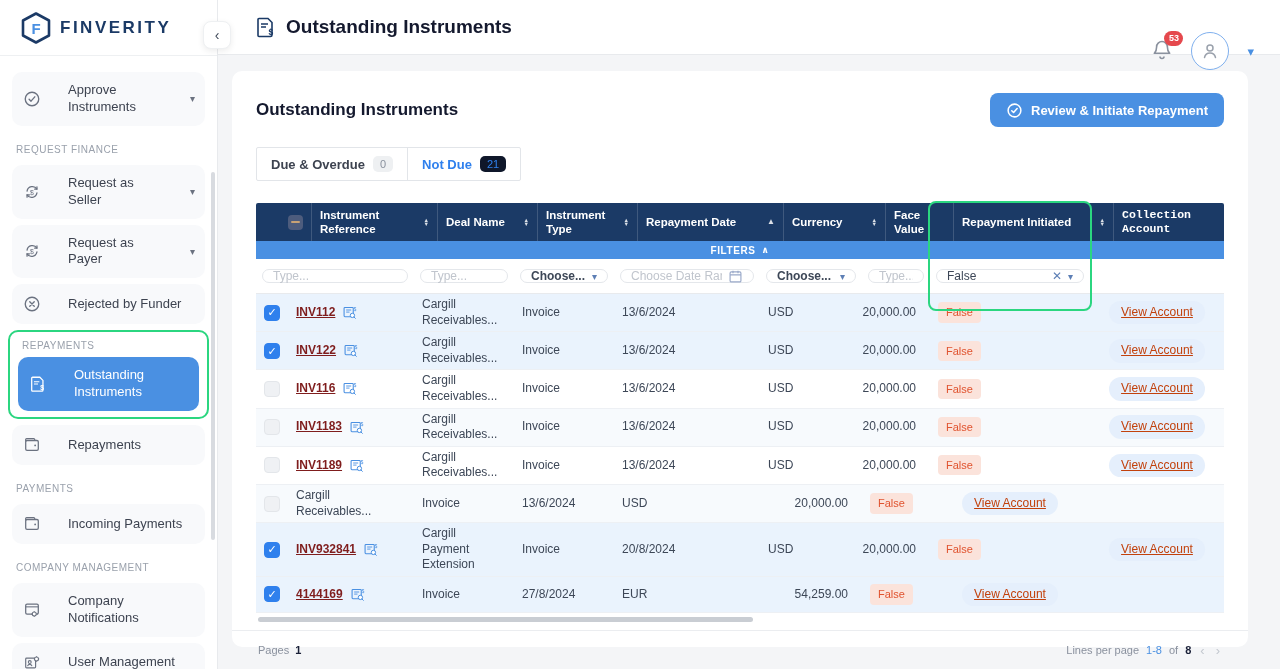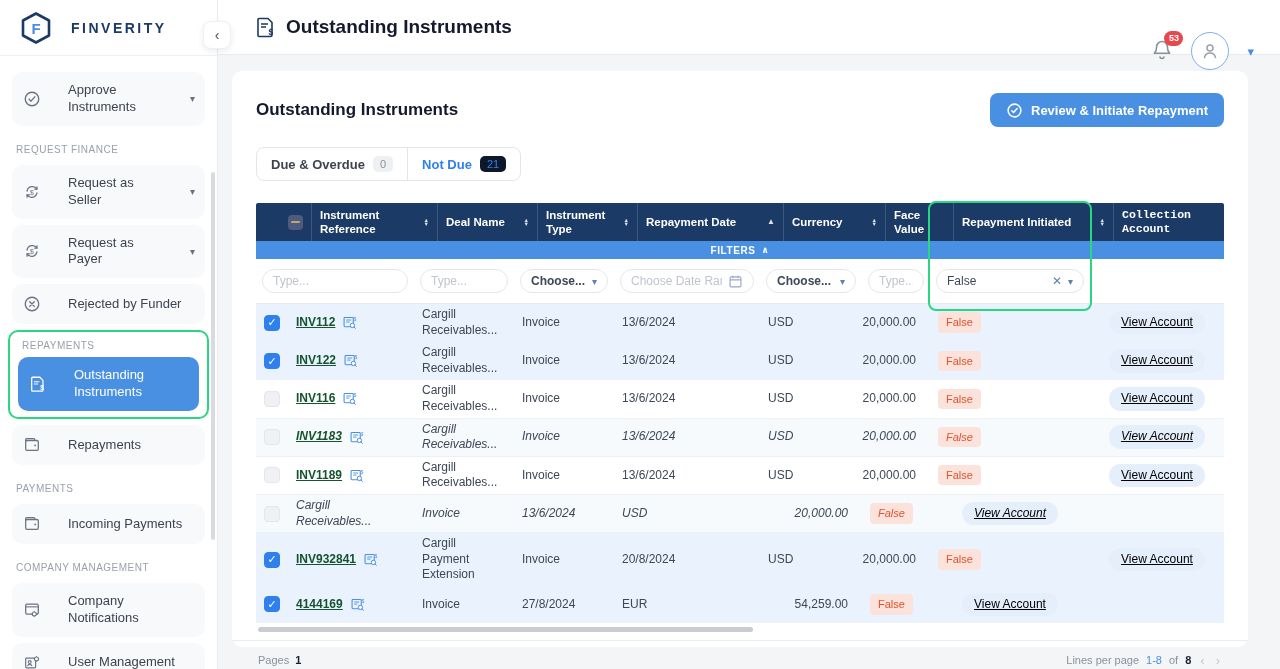--- a/index.html
+++ b/index.html
@@ -3,21 +3,21 @@
 <meta charset="utf-8">
 <style>
   * { margin:0; padding:0; box-sizing:border-box; }
   html,body { width:1280px; height:669px; overflow:hidden; }
   body { font-family:"Liberation Sans","DejaVu Sans",sans-serif; background:#F4F5F7; color:#1A2038; }
   .app { display:flex; width:1280px; height:669px; }
 
   
   .sidebar { width:218px; background:#fff; border-right:1px solid #E8EAED; position:relative; flex-shrink:0; }
   .logo-row { height:56px; display:flex; align-items:center; gap:8px; padding:0 0 0 20px; border-bottom:1px solid #EEF0F2; }
-  .logo-row .brand { font-size:14px; font-weight:bold; letter-spacing:2.5px; color:#1B3A66;margin-left:11px; }
+  .logo-row .brand { font-size:17px; font-weight:bold; letter-spacing:2.5px; color:#1B3A66; }
   .collapse-btn { position:absolute; top:21px; right:-14px; width:28px; height:28px; background:#fff; border:1px solid #EEF0F2; border-radius:8px; box-shadow:0 2px 6px rgba(0,0,0,.08); color:#3D4757; font-size:14px; display:flex; align-items:center; justify-content:center; cursor:pointer; z-index:5; }
   .nav { padding:10px 0 0; }
   .section-label { font-size:10px; letter-spacing:.5px; color:#9AA1AC; padding:12px 16px 4px; text-transform:uppercase; }
   .side-item { display:flex; align-items:center; gap:26px; margin:6px 12px; padding:10px 10px; border-radius:10px; background:#F8F9FB; font-size:13px; color:#3D4350; cursor:pointer; }
   .side-item .ic { width:20px; height:20px; flex-shrink:0; color:#6B7280; display:flex; align-items:center; justify-content:center; }
   .side-item .lbl { flex:1; line-height:1.3; }
   .side-item .chev { color:#6B7280; font-size:10px; }
   .side-item.active { background:#4A90E2; color:#fff; }
   .side-item.active .ic { color:#fff; }
   .green-wrap { border:2px solid #2BD680; border-radius:10px; margin:4px 8px; padding:0 0 2px; }
@@ -35,21 +35,21 @@
   .badge { position:absolute; top:-7px; right:-10px; background:#E5484D; color:#fff; font-size:9px; font-weight:bold; min-width:19px; height:15px; border-radius:8px; display:flex; align-items:center; justify-content:center; padding:0 4px; }
   .avatar { width:38px; height:38px; border-radius:50%; border:1.5px solid #7FB0EE; display:flex; align-items:center; justify-content:center; color:#9AA1AC; cursor:pointer; background:#fff; }
   .hdr-chev { color:#4A90E2; font-size:13px; cursor:pointer; }
 
   .content { padding:16px 32px 0 14px; }
   .panel { background:#fff; border-radius:10px; padding:22px 24px 0; height:576px; position:relative; }
   .panel-head { display:flex; align-items:center; justify-content:space-between; }
   .panel-head h2 { font-size:17px; color:#14192E; }
   .btn-primary { display:flex; align-items:center; gap:8px; background:#4A90E2; color:#fff; border:none; border-radius:8px; height:34px; padding:0 16px; font-size:13px; font-weight:bold; cursor:pointer; font-family:inherit; }
 
-  .tabs { display:inline-flex; border:1px solid #E2E5E9; border-radius:8px; margin-top:20px; overflow:hidden; background:#fff;text-align:center; }
+  .tabs { display:inline-flex; border:1px solid #E2E5E9; border-radius:2px; margin-top:20px; overflow:hidden; background:#fff;text-align:center; }
   .tab { display:flex; align-items:center; gap:8px; padding:8px 14px; font-size:13px; font-weight:bold; color:#3D4350; cursor:pointer; }
   .tab + .tab { border-left:1px solid #E2E5E9; }
   .tab .t-badge { font-size:11px; font-weight:normal; background:#EEF0F2; color:#8A919E; border-radius:5px; padding:2px 7px; }
   .tab.active { color:#2F80ED; }
   .tab.active .t-badge { background:#0f172a; color:#2F80ED; }
 
   
   .table-wrap { margin-top:22px; position:relative; }
   .cols { display:grid; grid-template-columns:32px 126px 100px 100px 146px 102px 68px 160px minmax(0,1fr); }
   .thead { background:#1B3A66; color:#fff; border-radius:2px 2px 0 0;padding-left:24px; }
@@ -57,40 +57,40 @@
   .th:last-child { border-right:none;font-family:Liberation Mono, monospace; }
   .th.c-center { justify-content:center; }
   .sort { display:flex; flex-direction:column; line-height:4.5px; font-size:5.5px; color:rgba(255,255,255,.85); margin-left:auto; padding-left:4px; }
   .sort.asc { font-size:8px; line-height:8px; }
   .hd-check { width:15px; height:15px; border-radius:4px; background:#4D5C7D; display:flex; align-items:center; justify-content:center; cursor:pointer; }
   .hd-check .dash { width:9px; height:2px; background:#C8A275; border-radius:1px; }
 
   .filters-bar { height:18px; background:#4A90E2; color:#fff; display:flex; align-items:center; justify-content:center; gap:6px; font-size:10px; font-weight:bold; letter-spacing:.6px; cursor:pointer; }
   .filter-row { background:#fff; border-bottom:1px solid #E8EAED; }
   .f-cell { padding:10px 6px; display:flex; align-items:center; }
-  .pill { display:flex; align-items:center; width:100%; height:24px; border:1px solid #E4E7EB; border-radius:16px; padding:0 10px; font-size:12px; color:#C0C5CD; background:#fff; gap:6px; }
+  .pill { display:flex; align-items:center; width:100%; height:14px; border:1px solid #E4E7EB; border-radius:16px; padding:0 10px; font-size:12px; color:#C0C5CD; background:#fff; gap:6px; }
   .pill .val { color:#3D4757; flex:1; }
   .pill .ph { flex:1; white-space:nowrap; overflow:hidden; }
   .pill .x { color:#5D7FB5; font-size:12px; cursor:pointer; }
   .pill .dd { color:#5D7FB5; font-size:10px; cursor:pointer; }
   .pill.sel .ph, .pill.sel .val { color:#3D4757; }
   .pill.choose .ph { color:#3D4757; font-weight:bold; }
 
   .trow { border-bottom:1px solid #EDF0F4; background:#fff; }
-  .trow.stripe { background:#F7FAFD;font-style:italic; }
+  .trow.stripe { background:#F7FAFD; }
   .trow.selected { background:#EAF3FD; }
   .td { min-height:35px; display:flex; align-items:center; padding:3px 8px; font-size:12px; color:#3D4757; line-height:1.3; }
   .td.c-center { justify-content:center; }
   .td.num { justify-content:flex-end; padding-right:14px; }
   .cb { width:16px; height:16px; border-radius:4px; background:#EFF1F4; border:1px solid #E3E6EA; cursor:pointer; }
   .cb.checked { background:#2F80ED; border-color:#2F80ED; color:#fff; font-size:11px; display:flex; align-items:center; justify-content:center; }
-  .ref-link { color:#14532d; font-weight:bold; text-decoration:underline; cursor:pointer; margin-right:7px; }
+  .ref-link { color:#7f1d1d; font-weight:bold; text-decoration:underline; cursor:pointer; margin-right:7px; }
   .row-ic { color:#4A90E2; display:flex; cursor:pointer; }
   .chip-false { background:#FBE3DB; color:#E0532F; font-size:11px; border-radius:4px; padding:3px 8px; }
-  .va-pill { background:#E5EFFC; border-radius:12px; padding:4px 12px; font-size:12px; color:#000000; text-decoration:underline; cursor:pointer; }
+  .va-pill { background:#E5EFFC; border-radius:12px; padding:4px 12px; font-size:12px; color:#c2410c; text-decoration:underline; cursor:pointer; }
   .col-green { position:absolute; left:672px; top:-2px; width:164px; height:110px; border:2px solid #2BD680; border-radius:8px; pointer-events:none; }
   .h-scrollbar { height:5px; background:#C9CDD3; border-radius:3px; width:495px; margin:4px 0 0 2px; cursor:pointer; }
 
   .pager { display:flex; align-items:center; justify-content:space-between; border-top:1px solid #EBEDF0; margin:8px -24px 0; padding:12px 26px; font-size:11px; color:#8A919E; }
   .pager b { color:#1A2038; }
   .pager .right { display:flex; align-items:center; gap:7px; }
   .pager .range { color:#4A90E2; }
   .pg-chev { color:#C3C8CF; font-size:13px; cursor:pointer; padding:0 2px; }
 </style>
 </head>

